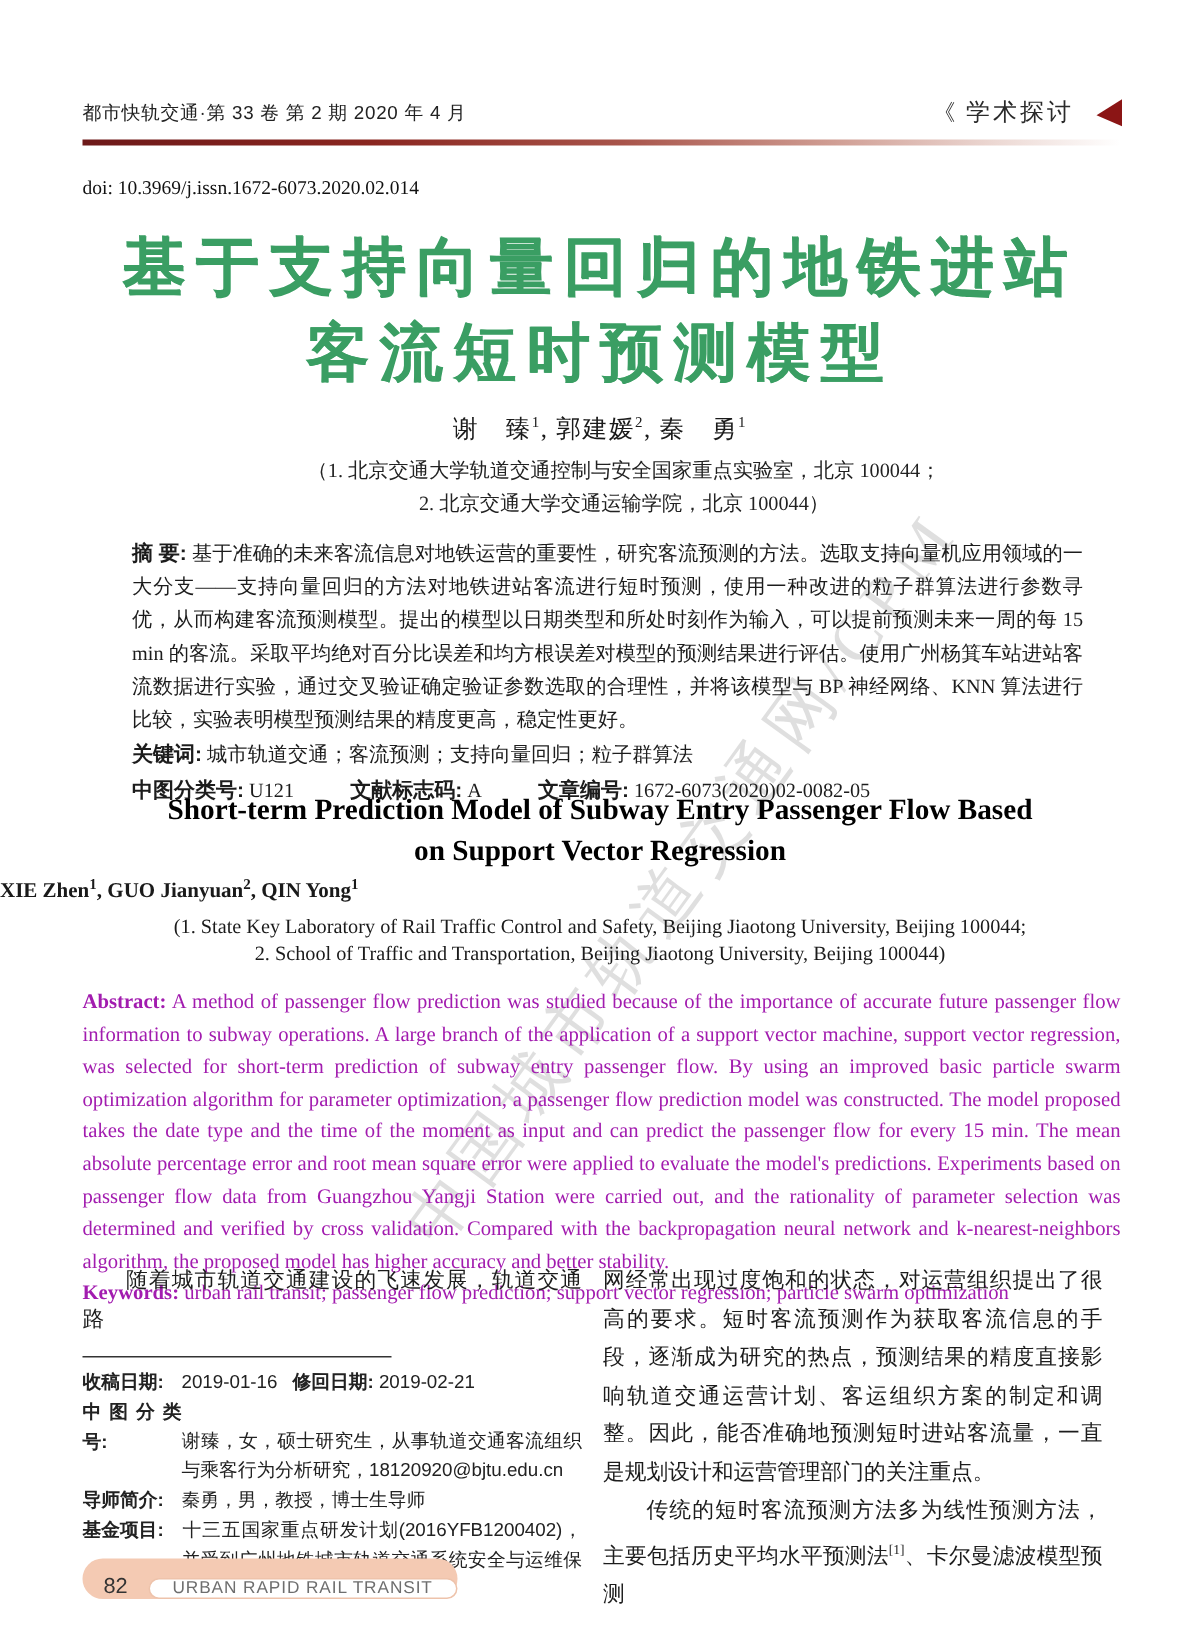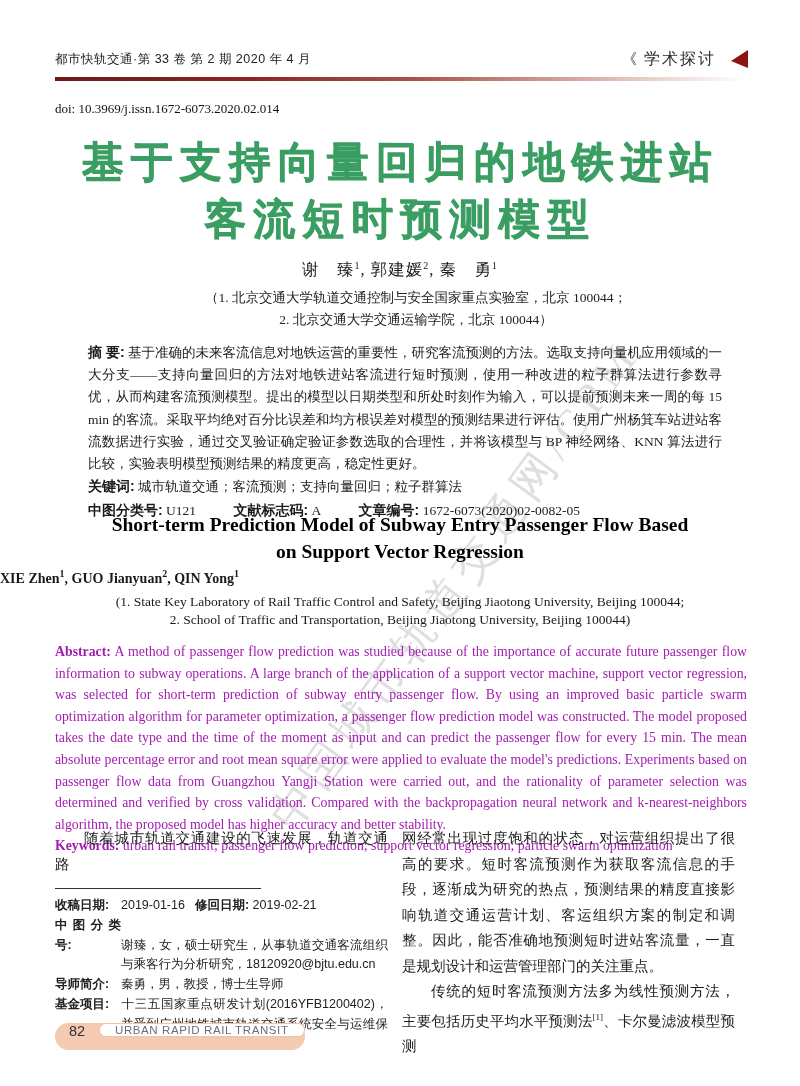--- a/index.html
+++ b/index.html
@@ -5,21 +5,21 @@
   * { margin:0; padding:0; box-sizing:border-box; }
   html,body { background:#ffffff; }
   body { width:800px; height:1086px; position:relative; overflow:hidden;
          font-family:"Liberation Serif","DejaVu Serif",serif; color:#1a1a1a; }
 
   .watermark { position:absolute; left:455px; top:585px; z-index:0;
     transform:translate(-50%,-50%) rotate(-54deg);
     font-size:44px; letter-spacing:7px; white-space:nowrap;
     color:rgba(150,150,150,0.30); font-family:"Liberation Serif",serif; }
 
-  .layer { position:absolute; left:0; top:0; width:800px; height:900px; z-index:1; }
+  .layer { position:absolute; left:0; top:16px; width:800px; height:900px; z-index:1; }
 
   
   .header { position:absolute; top:49px; left:55px; right:52px;
             display:flex; justify-content:space-between; align-items:center; }
   .journal-info { font-size:12.5px; color:#222; letter-spacing:0.5px;
                   font-family:"Liberation Sans","DejaVu Sans",sans-serif; }
   .section { display:flex; align-items:center; gap:7px;
              font-family:"Liberation Sans","DejaVu Sans",sans-serif; }
   .section-mark { font-size:15px; color:#333; }
   .section-label { font-size:16px; color:#2a2a2a; letter-spacing:2px; }
@@ -73,21 +73,21 @@
   .fn-divider { width:206px; border-top:1.5px solid #333; margin:11px 0 7px 0; }
   .footnotes { font-size:12.5px; line-height:19.8px; text-align:justify;
                font-family:"Liberation Sans","DejaVu Sans",sans-serif; color:#222; }
   .fn-row { padding-left:66px; }
   .fn-label { display:inline-block; width:66px; margin-left:-66px; font-weight:bold; }
   .fn-label2 { font-weight:bold; margin-left:10px; }
   .ref-sup { font-size:9px; vertical-align:super; }
 
   
   .footer { position:absolute; top:1023px; left:55px; height:27px;
-            display:flex; align-items:flex-start;
+            display:flex; align-items:flex-end;
             background:#f4cab3; border-radius:14px; }
   .page-num { width:44px; display:flex; align-items:center; justify-content:center;
               font-size:14.5px; color:#333;
               font-family:"Liberation Sans","DejaVu Sans",sans-serif; }
   .footer-name { background:#ffffff; border:1.5px solid #eec3ab; border-radius:14px;
                  display:flex; align-items:center; padding:0 15px;
                  font-size:11.5px; color:#6e6e6e; letter-spacing:0.6px;
                  font-family:"Liberation Sans","DejaVu Sans",sans-serif; }
 </style>
 </head>

